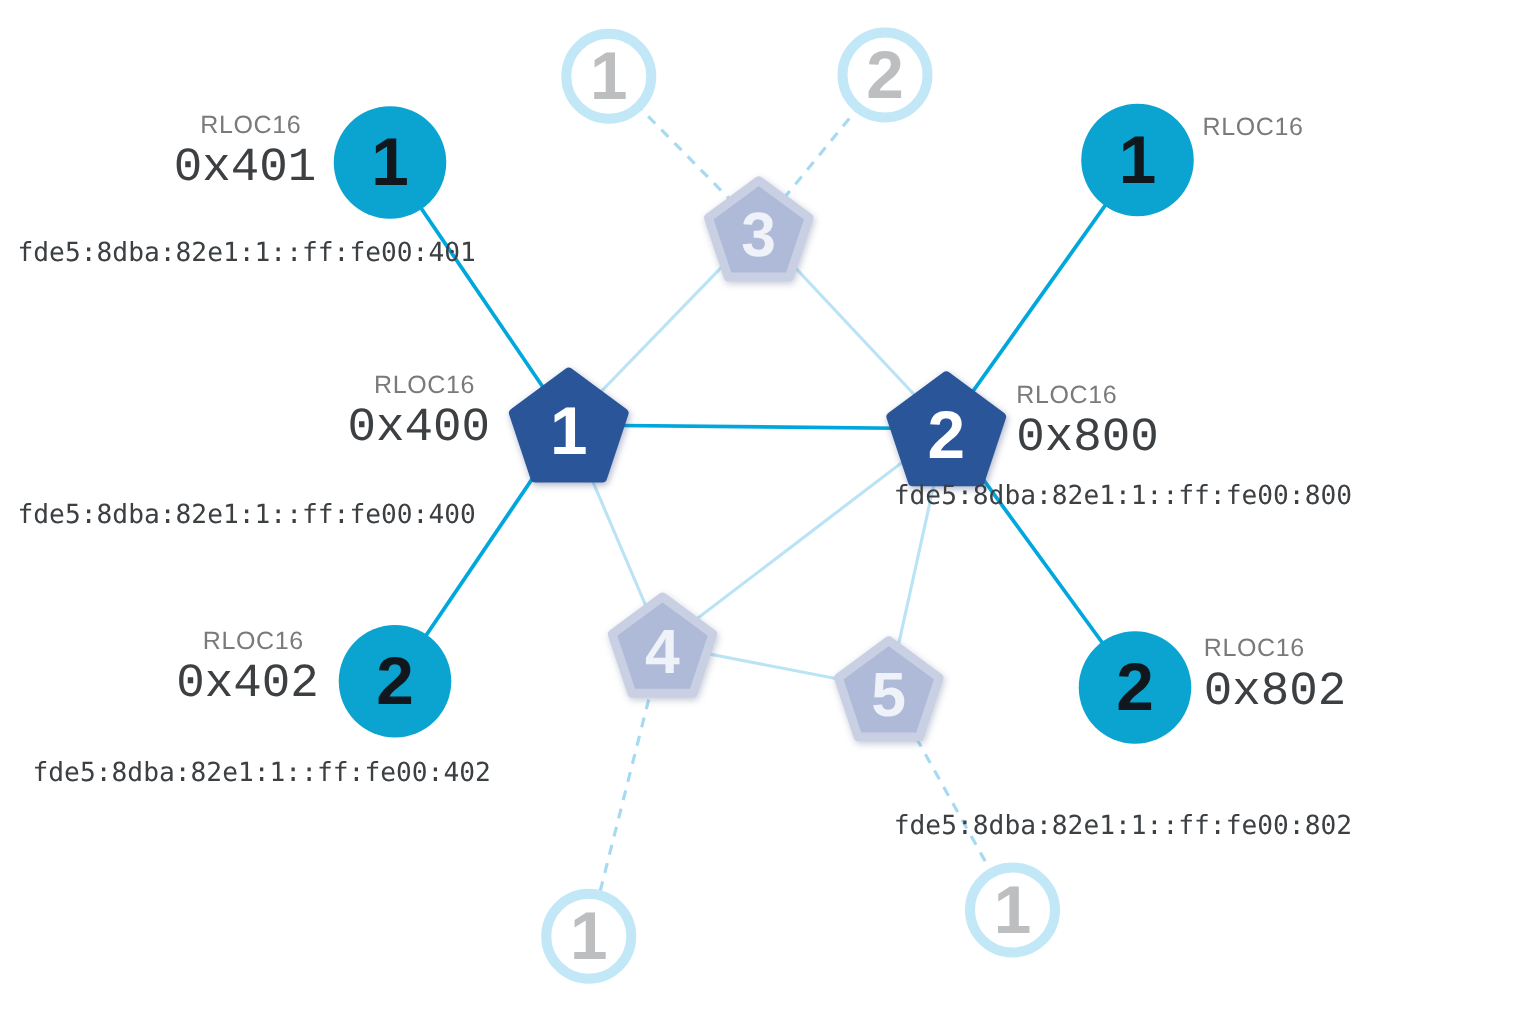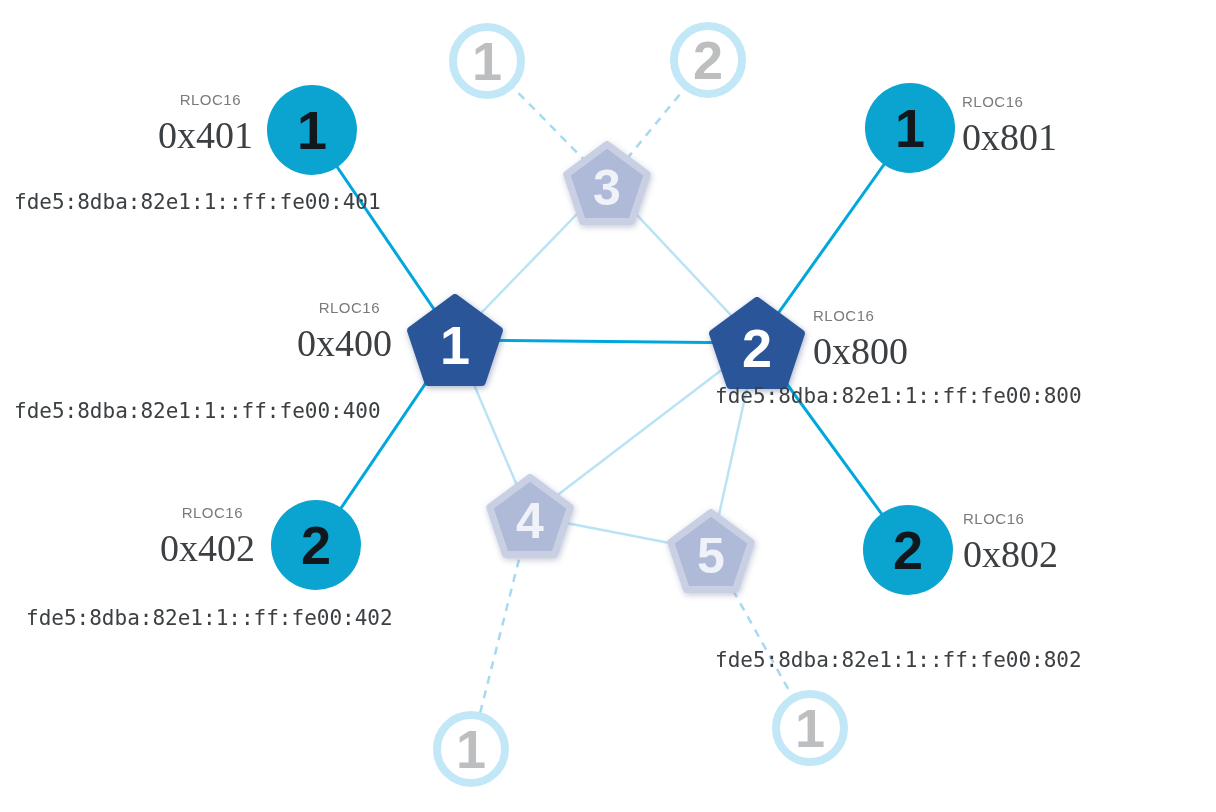--- a/index.html
+++ b/index.html
@@ -66,28 +66,28 @@
   .pent-faded { width: 88px; height: 84px; }
   .pent-faded svg { filter: drop-shadow(1px 2px 3px rgba(125, 135, 165, 0.45)); }
   .pent-faded path { fill: #aebad7; stroke: #c9d0e4; stroke-width: 8; stroke-linejoin: round; }
   .pent-faded .num { color: #eff2f8; font-size: 50px; }
 
   
   .rloc-block { position: absolute; z-index: 3; }
   .align-right { text-align: right; }
   .align-left  { text-align: left; }
   .rloc-caption {
-    font-size: 15px;
+    font-size: 20px;
     color: #7a7a7a;
     letter-spacing: 0.5px;
     line-height: 24px;
   }
   .align-right .rloc-caption { padding-right: 12px; }
   .rloc-value {
-    font-family: Liberation Serif, serif;
+    font-family: Liberation Mono, monospace;
     font-size: 38px;
     color: #3c4043;
     line-height: 44px;
     margin-top: 1px;
     white-space: nowrap;
   }
   .ipv6 {
     position: absolute;
     z-index: 3;
     font-family: "DejaVu Sans Mono", monospace;
@@ -190,21 +190,20 @@
   <div class="node circle-active" style="left: 908px; top: 550px;">
     <span class="num">2</span>
   </div>
 
   <div class="rloc-block align-right lbl-401">
     <div class="rloc-caption">RLOC16</div>
     <div class="rloc-value">0x401</div>
   </div>
   <div class="rloc-block align-left lbl-801">
     <div class="rloc-caption">RLOC16</div>
-    <div class="rloc-value">0x801</div>
   </div>
   <div class="rloc-block align-right lbl-400">
     <div class="rloc-caption">RLOC16</div>
     <div class="rloc-value">0x400</div>
   </div>
   <div class="rloc-block align-left lbl-800">
     <div class="rloc-caption">RLOC16</div>
     <div class="rloc-value">0x800</div>
   </div>
   <div class="rloc-block align-right lbl-402">

